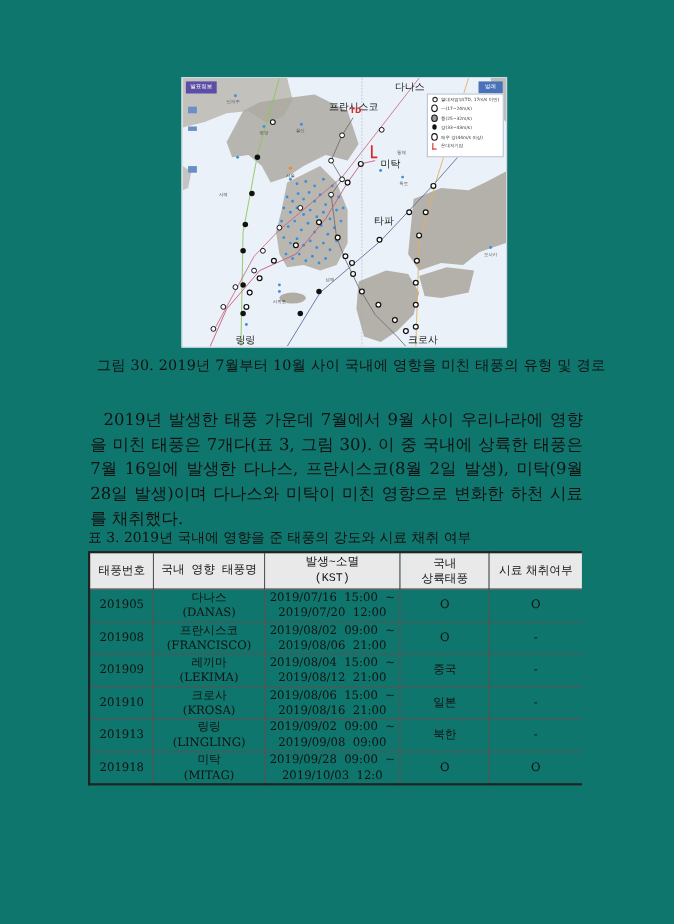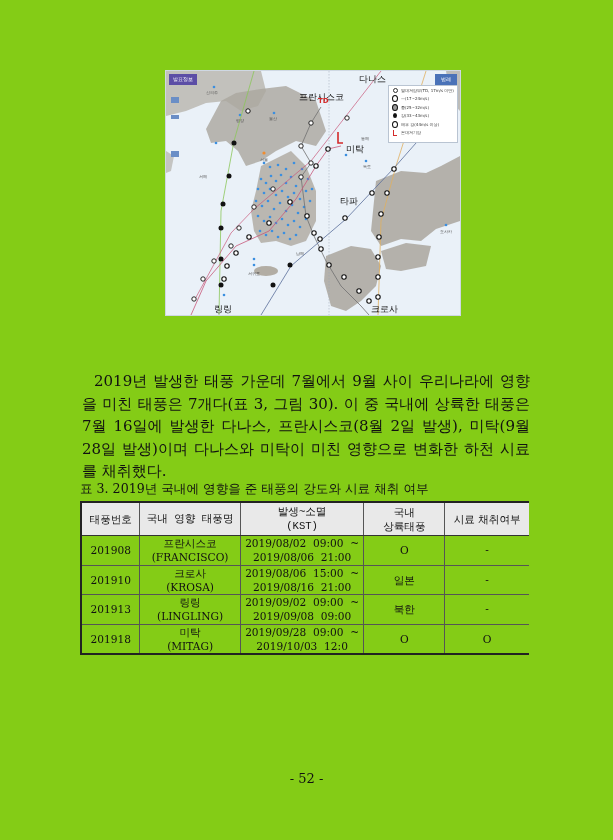--- a/index.html
+++ b/index.html
@@ -1,18 +1,18 @@
 <!DOCTYPE html>
 <html><head>
   <meta charset="utf-8">
   <style>
     html, body { margin: 0; padding: 0; background: #ffffff; }
     body { width: 613px; height: 840px; position: relative; overflow: hidden;
            font-family: "DejaVu Serif", "Liberation Serif", serif; color: #111; }
-    .page { position: absolute; left: 0; top: 0; width: 613px; height: 840px; background: #84cc16; }
+    .page { position: absolute; left: 0; top: 0; width: 613px; height: 840px; background: #0f766e; }
 
     
     .map { position: absolute; left: 165px; top: 70px; width: 294px; height: 244px;
            background: #eaf1f8; overflow: hidden; border: 1px solid #cfd8e3; }
     .map svg { position: absolute; left: 0; top: 0; }
     .map-btn { position: absolute; font-family: "DejaVu Sans", sans-serif; font-size: 5px; color: #fff;
                text-align: center; line-height: 10px; }
     .btn-info { left: 3px; top: 3px; width: 28px; height: 11px; background: #5c4ea6; }
     .btn-legend { right: 3px; top: 3px; width: 22px; height: 11px; background: #4a72b8; }
     .zoom-btn { position: absolute; left: 5px; width: 8px; height: 6px; background: #6a8ec6; }
@@ -256,20 +256,21 @@
       </div>
       <div class="legend-item">
         <span class="legend-sym sym-ex">
             <span></span>
           </span>
         <span>온대저기압</span>
       </div>
     </div>
   </div>
 
+  <div class="figure-caption">그림 30. 2019년 7월부터 10월 사이 국내에 영향을 미친 태풍의 유형 및 경로</div>
 
   <p class="para" style="margin:0;">2019년 발생한 태풍 가운데 7월에서 9월 사이 우리나라에 영향을 미친 태풍은 7개다(표 3, 그림 30). 이 중 국내에 상륙한 태풍은 7월 16일에 발생한 다나스, 프란시스코(8월 2일 발생), 미탁(9월 28일 발생)이며 다나스와 미탁이 미친 영향으로 변화한 하천 시료를 채취했다.</p>
 
   <div class="table-caption">표 3. 2019년 국내에 영향을 준 태풍의 강도와 시료 채취 여부</div>
 
   <table class="data">
     <thead>
       <tr>
         <th class="col1">태풍번호</th>
         <th class="col2">국내 영향 태풍명</th>
@@ -279,33 +280,59 @@
         </th>
         <th class="col4">
           <div>국내</div>
           <div>상륙태풍</div>
         </th>
         <th class="col5">시료 채취여부</th>
       </tr>
     </thead>
     <tbody id="table-body">
         <tr>
+          <td>201905</td>
+          <td>
+            <div>다나스</div>
+            <div>(DANAS)</div>
+          </td>
+          <td>
+            <div style="white-space:pre">2019/07/16  15:00  ~</div>
+            <div style="white-space:pre">2019/07/20  12:00</div>
+          </td>
+          <td>O</td>
+          <td>O</td>
+        </tr>
+        <tr>
           <td>201908</td>
           <td>
             <div>프란시스코</div>
             <div>(FRANCISCO)</div>
           </td>
           <td>
             <div style="white-space:pre">2019/08/02  09:00  ~</div>
             <div style="white-space:pre">2019/08/06  21:00</div>
           </td>
           <td>O</td>
           <td>-</td>
         </tr>
         <tr>
+          <td>201909</td>
+          <td>
+            <div>레끼마</div>
+            <div>(LEKIMA)</div>
+          </td>
+          <td>
+            <div style="white-space:pre">2019/08/04  15:00  ~</div>
+            <div style="white-space:pre">2019/08/12  21:00</div>
+          </td>
+          <td>중국</td>
+          <td>-</td>
+        </tr>
+        <tr>
           <td>201910</td>
           <td>
             <div>크로사</div>
             <div>(KROSA)</div>
           </td>
           <td>
             <div style="white-space:pre">2019/08/06  15:00  ~</div>
             <div style="white-space:pre">2019/08/16  21:00</div>
           </td>
           <td>일본</td>
@@ -333,14 +360,13 @@
           <td>
             <div style="white-space:pre">2019/09/28  09:00  ~</div>
             <div style="white-space:pre">2019/10/03  12:0</div>
           </td>
           <td>O</td>
           <td>O</td>
         </tr>
       </tbody>
   </table>
 
-  <div class="page-number">- 52 -</div>
 </div>
 
 </body></html>

